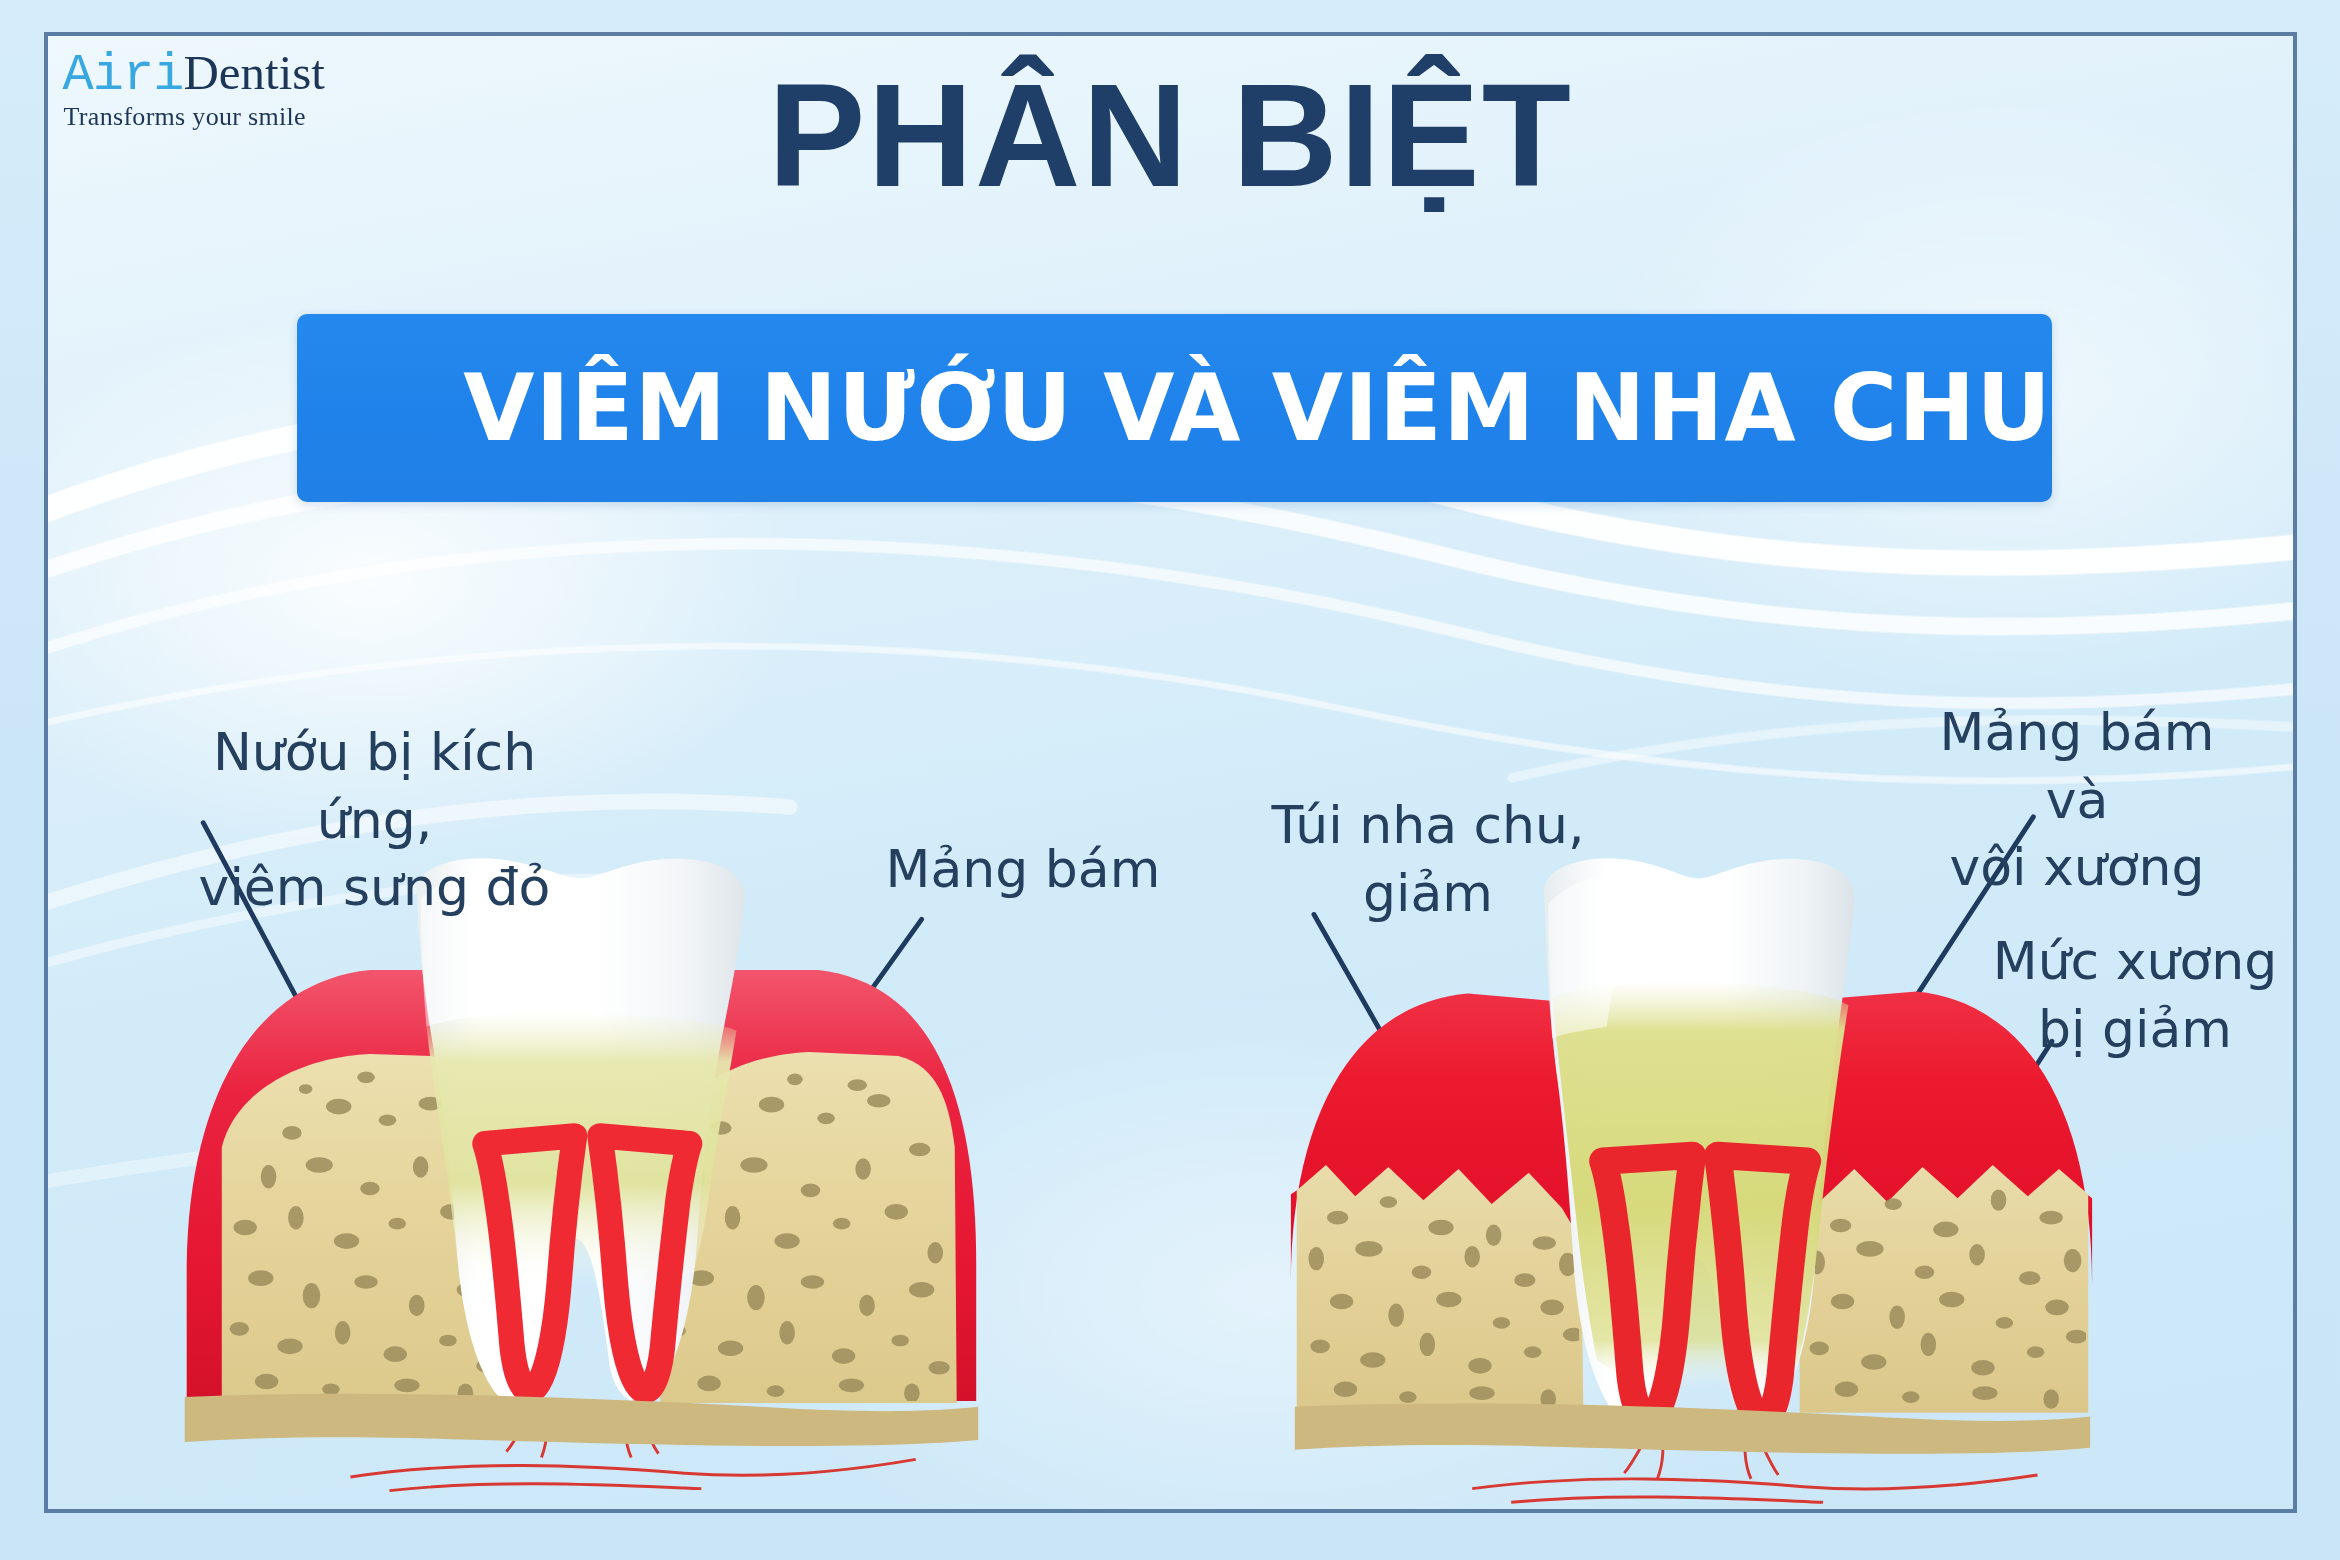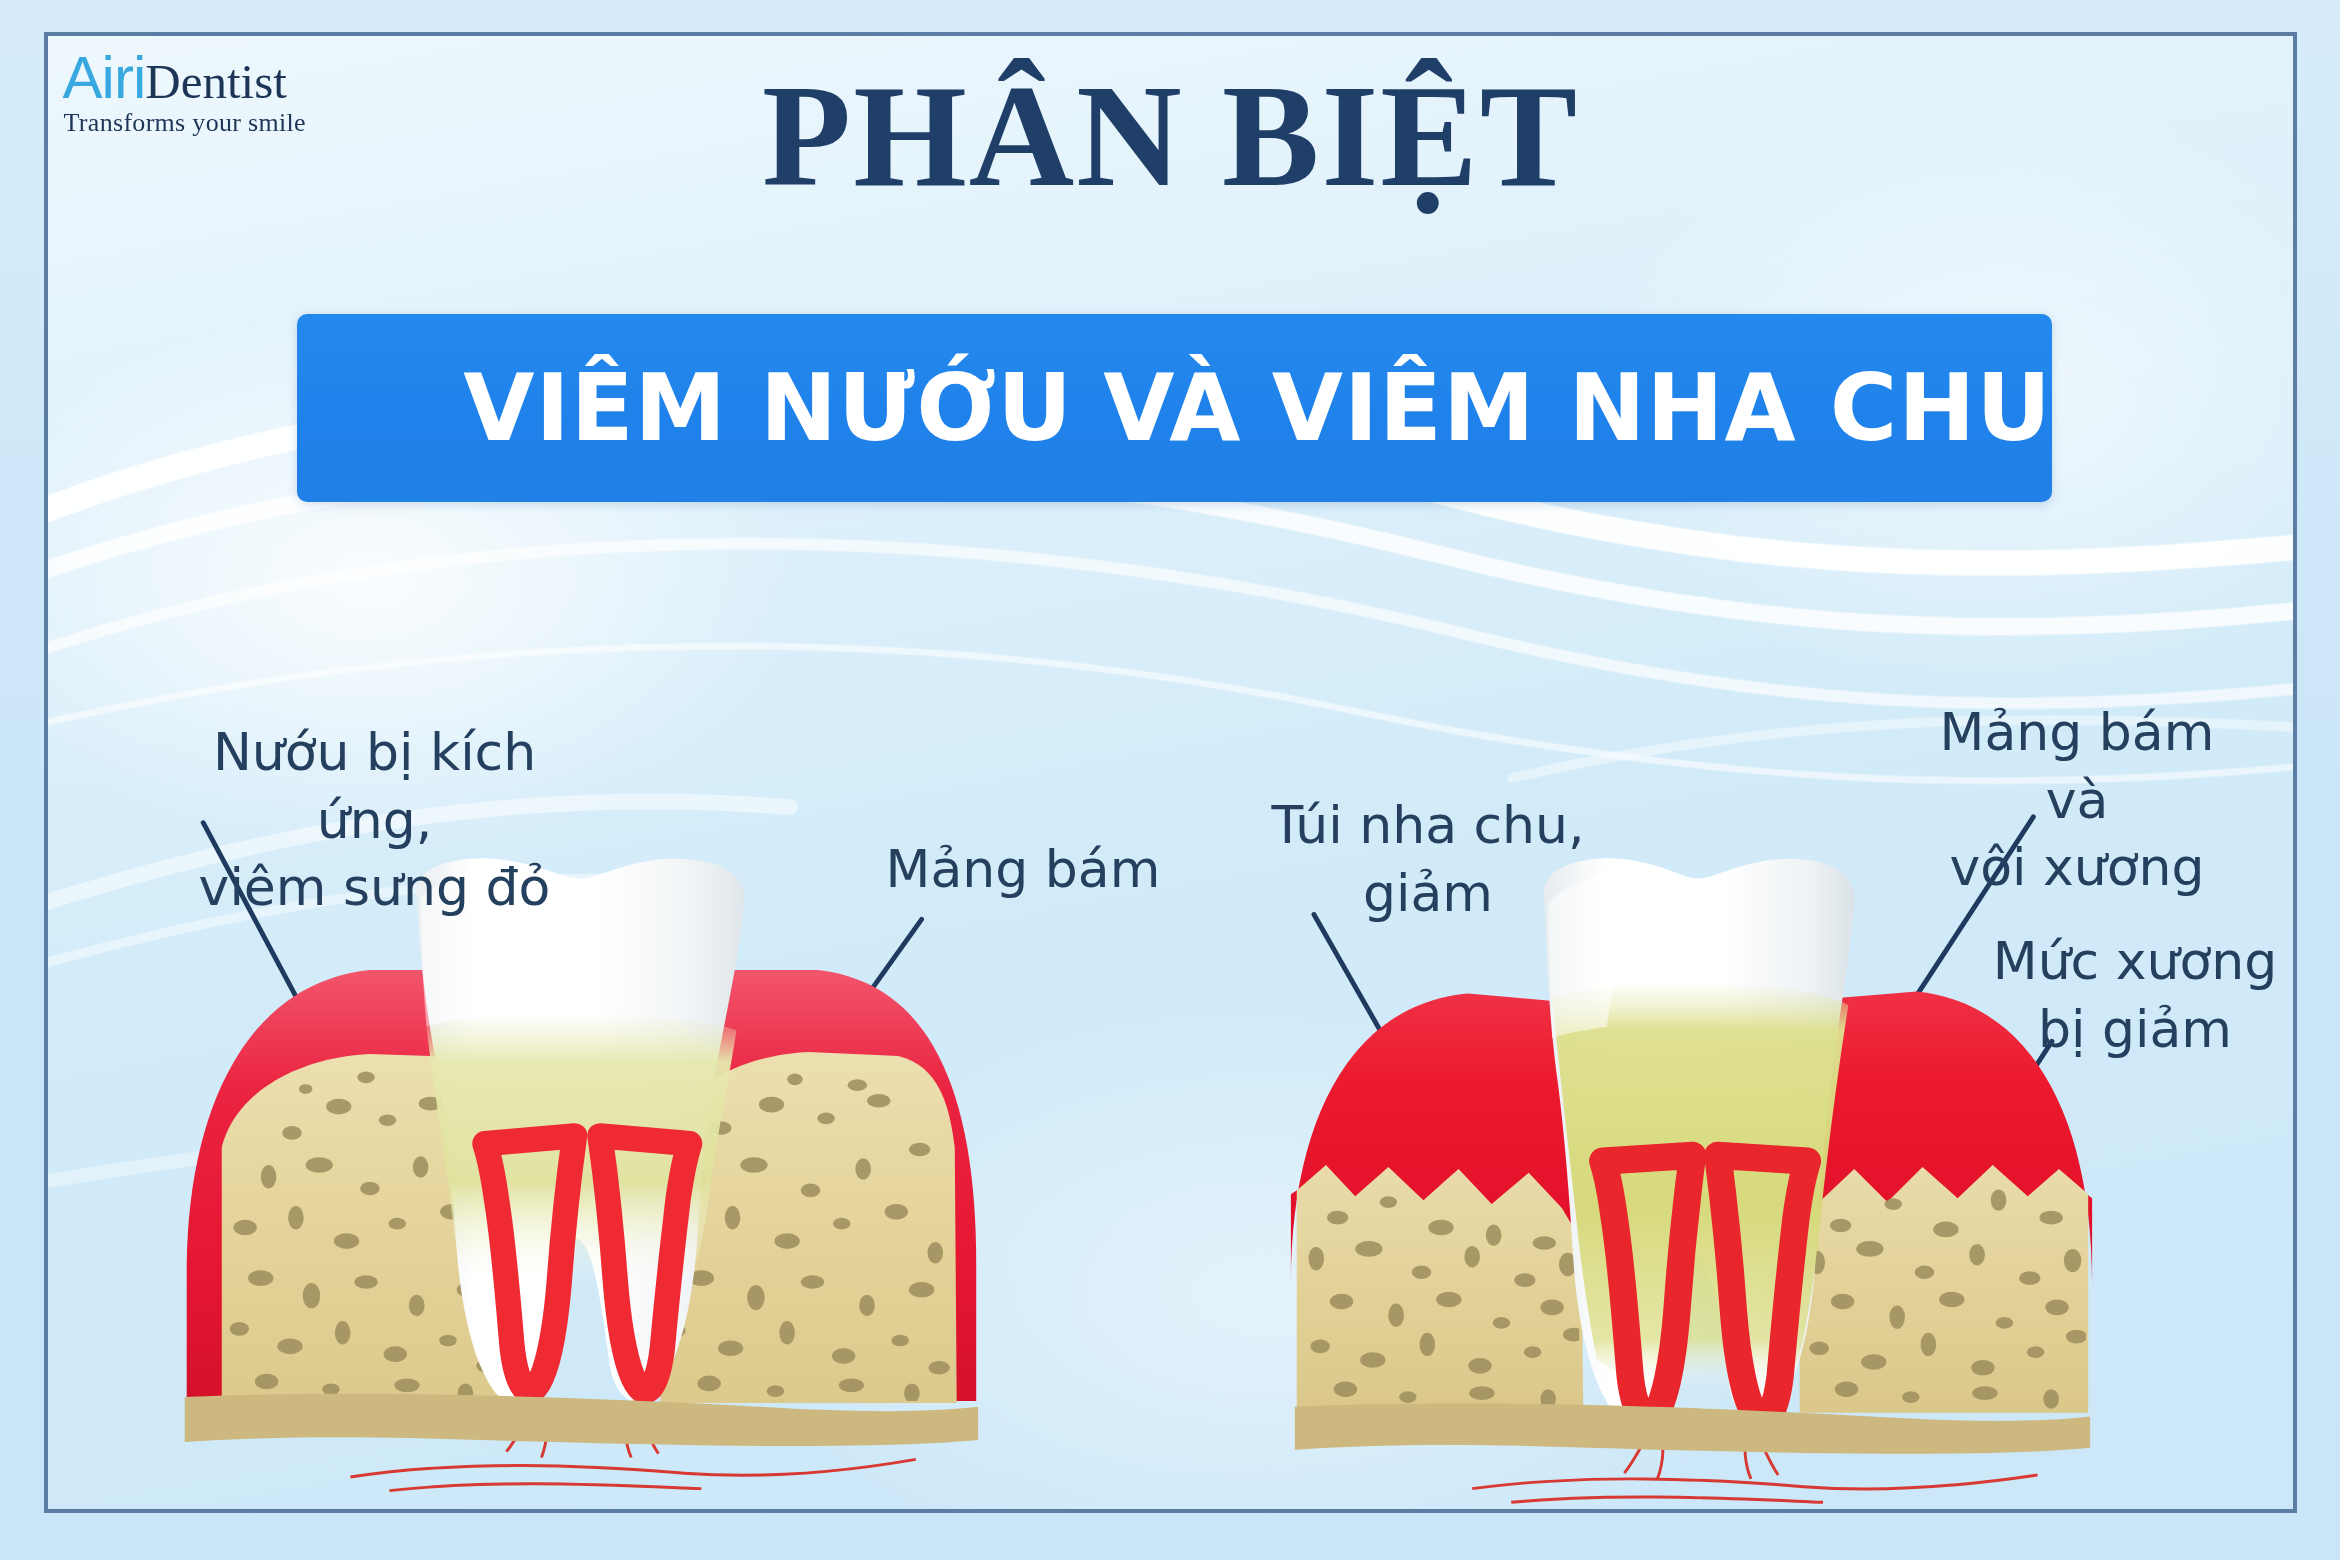--- a/index.html
+++ b/index.html
@@ -43,22 +43,22 @@
   #waves { position:absolute; inset:0; pointer-events:none; }
 
   
   #logo {
     position:absolute; left:14.6px; top:11.7px;
     width:410px; text-align:left;
     line-height:1;
   }
   #logo .wordmark { white-space:nowrap; }
   #logo .airi {
-    font-family:Liberation Sans, sans-serif;
-    font-size:60px; color:#3aa8e0; letter-spacing:-1px;
+    font-family:Liberation Mono, monospace;
+    font-size:52px; color:#3aa8e0; letter-spacing:-1px;
     vertical-align:baseline;
   }
   #logo .dentist {
     font-family:"Liberation Serif", serif;
     font-size:49px; color:#1d3557; letter-spacing:0px;
     vertical-align:baseline;
   }
   #logo .tagline {
     font-family:"Liberation Serif", serif;
     font-size:26px; color:#1d3557; letter-spacing:0.3px;
@@ -66,21 +66,21 @@
   }
 
   
   #headline {
     position:absolute; left:0; right:0; top:27px;
     text-align:center;
     font-size:146px; font-weight:bold;
     color:#1f3f68;
     letter-spacing:2px;
     line-height:1.0;
-    font-family:Liberation Serif, serif;
+    font-family:Liberation Sans, sans-serif;
   }
 
   
   #banner {
     position:absolute;
     left:249px; top:278px;
     width:1755px; height:188px;
     background:linear-gradient(180deg,#2489ef 0%, #1f82ea 55%, #2180e6 100%);
     border-radius:10px;
     display:flex; align-items:center; justify-content:flex-end;

